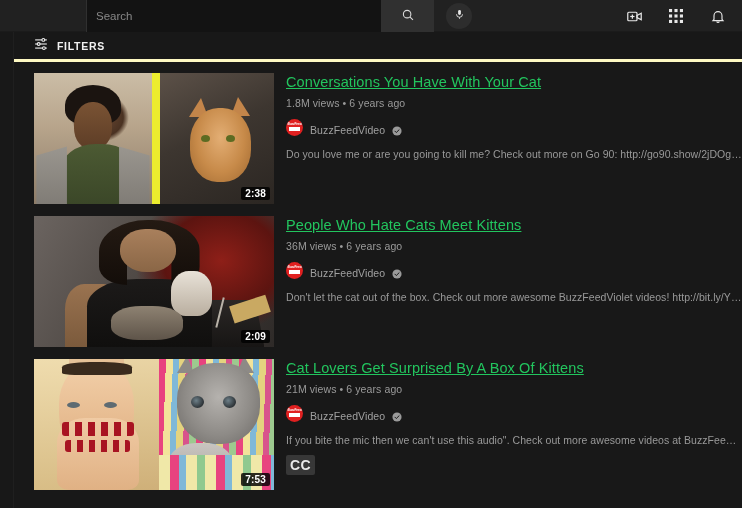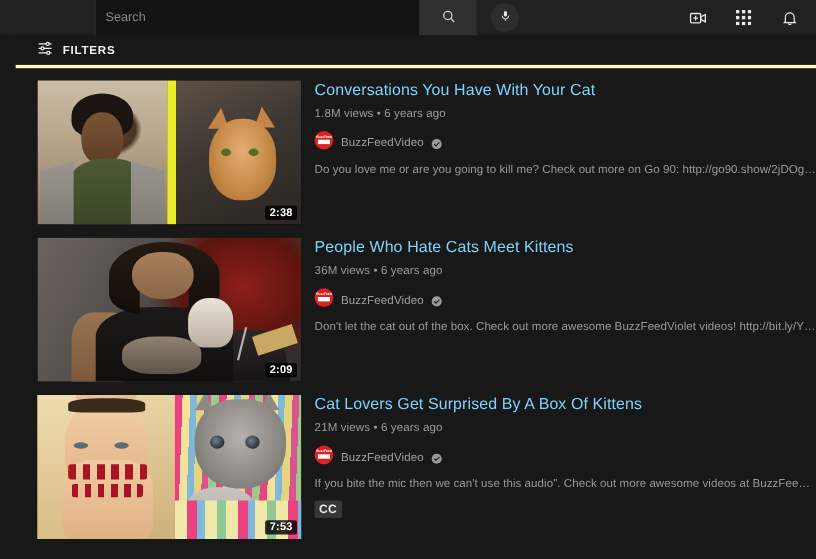--- a/index.html
+++ b/index.html
@@ -168,29 +168,30 @@
   }
 
   .meta {
     padding-left: 12px;
     padding-top: 1px;
     flex: 1;
     min-width: 0;
   }
 
   .vtitle {
-    color: #7dd3fc;
+    color: #22c55e;
     font-size: 14.5px;
     font-weight: normal;
     line-height: 1.22;
     letter-spacing: .1px;
     cursor: pointer;
     white-space: nowrap;
     overflow: hidden;
     text-overflow: ellipsis;
+    text-decoration: underline;
   }
 
   .vstats {
     color: #9a9a9a;
     font-size: 10.5px;
     margin-top: 5px;
     letter-spacing: .1px;
   }
 
   .channel-row {
@@ -234,21 +235,21 @@
     overflow: hidden;
     text-overflow: ellipsis;
     letter-spacing: .05px;
   }
 
   .badges { margin-top: 8px; display: flex; gap: 5px; }
   .cc-badge {
     display: inline-block;
     background: #373737;
     color: #e8e8e8;
-    font-size: 11px;
+    font-size: 14px;
     font-weight: bold;
     padding: 2px 4px;
     border-radius: 2px;
     letter-spacing: .3px;
   }
 
   
   
   .t1-left {
     position: absolute; left: 0; top: 0; width: 118px; height: 100%;

